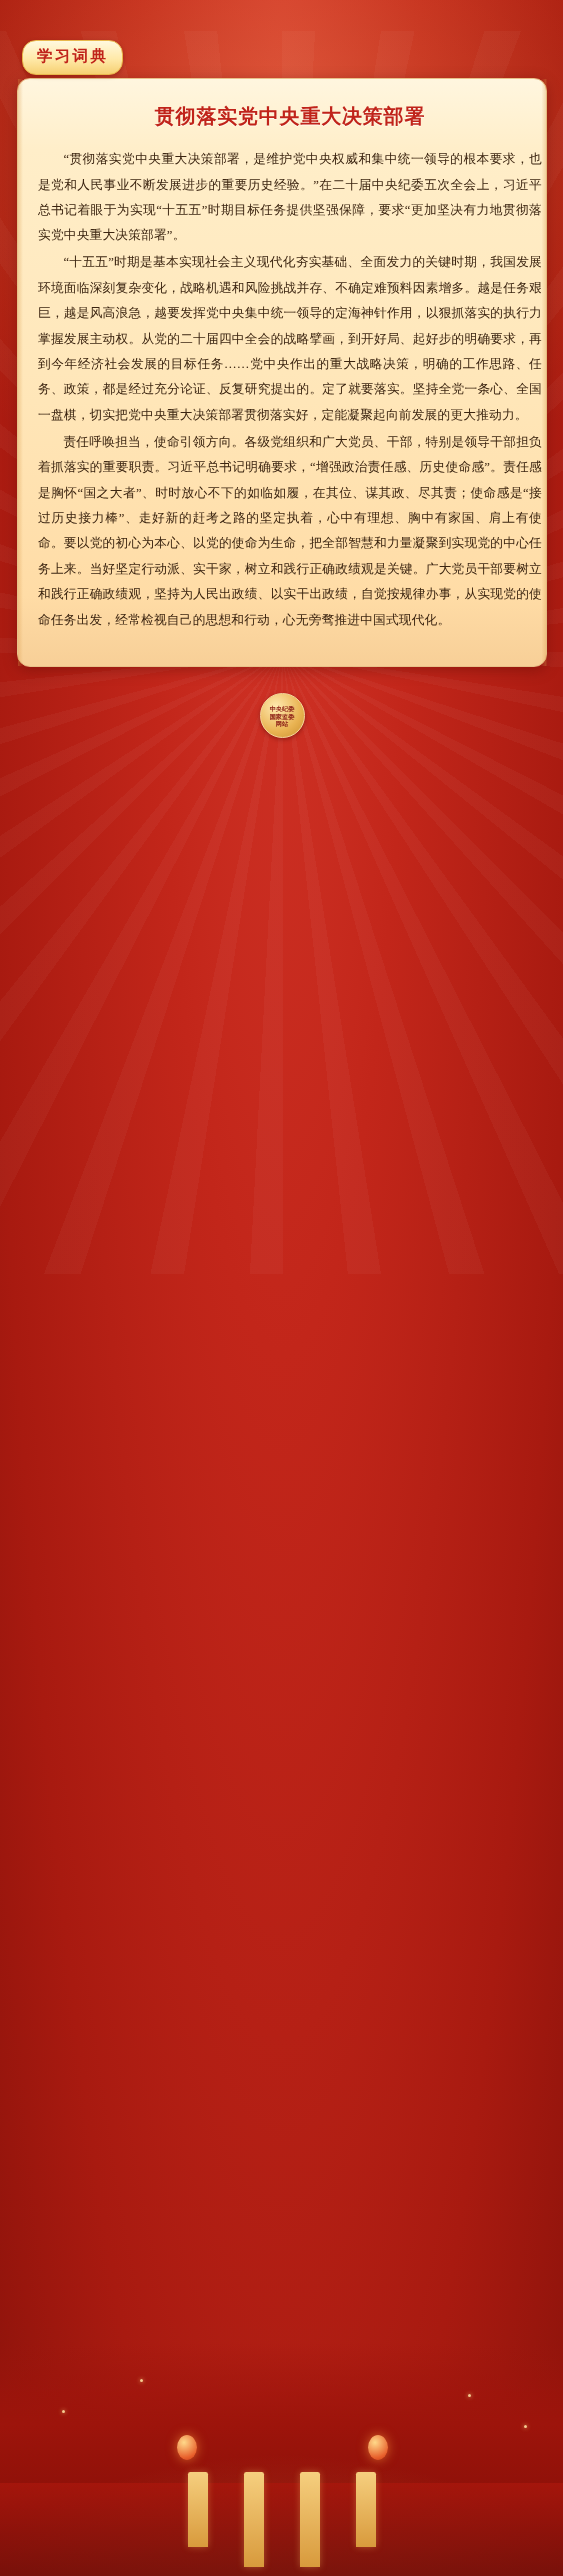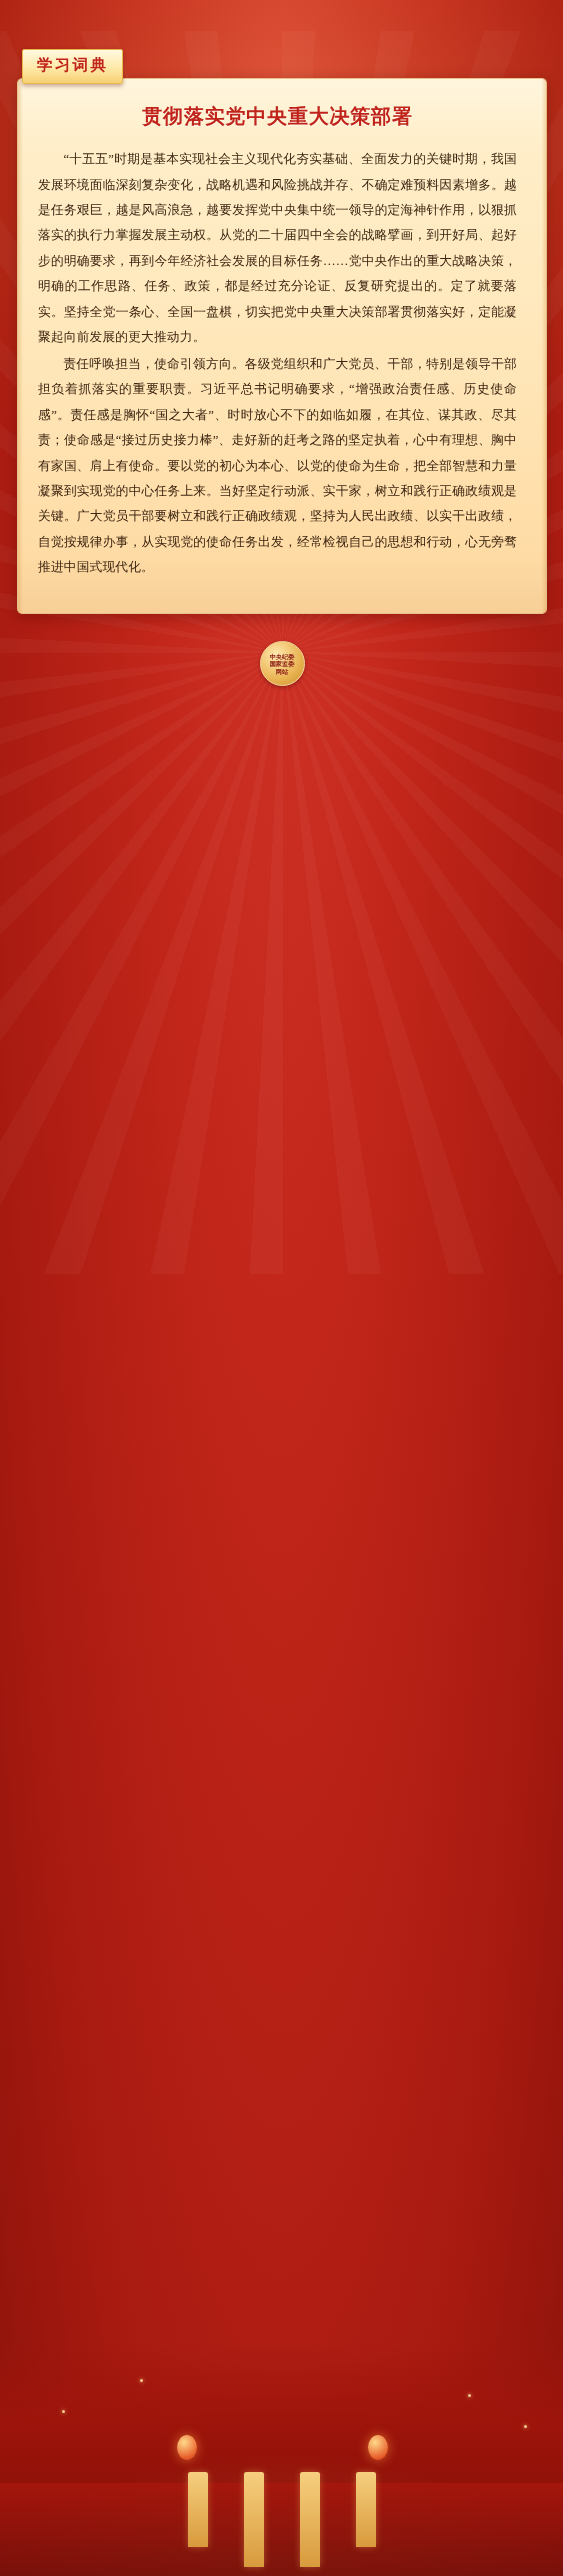--- a/index.html
+++ b/index.html
@@ -41,45 +41,45 @@
     height: 699px;
     margin-left: -427px;
     background: radial-gradient(ellipse at 50% 50%, rgba(255,210,120,0.22), rgba(255,170,60,0.06) 55%, rgba(255,160,40,0) 72%);
     pointer-events: none;
   }
 
   
   .badge {
     position: absolute;
     left: 22px;
-    top: 49px;
+    top: 40px;
     background: linear-gradient(180deg, #fff9df 0%, #ffe9a8 55%, #f6d072 100%);
     border: 1.6px solid #e8b84c;
-    border-radius: 2px;
+    border-radius: 14px;
     padding: 5.4px 14px 6.2px 14px;
     box-shadow: 0 1.6px 4.7px rgba(90,10,0,.35);
     z-index: 6;
   }
   .badge span {
     font-size: 15.5px;
     font-weight: bold;
     letter-spacing: 2.3px;
     color: #c0231a;
     font-family: "Liberation Serif", serif;
   }
 
   
   .card {
     position: relative;
     margin: 78px 17px 0 17px;
     background: linear-gradient(180deg, #fff6df 0%, #ffeec9 12%, #ffe6b8 55%, #ffdca6 88%, #f7cf97 100%);
     border: 0.8px solid #e8c189;
-    border-radius: 5px;
+    border-radius: 13px;
     box-shadow: 0 3.1px 14px rgba(80,8,0,.35);
-    padding: 20px 29px 31px 20px;
+    padding: 20px 4px 31px 20px;
     z-index: 5;
   }
   .card:before, .card:after {
     content: "";
     position: absolute;
     top: 0; bottom: 0;
     width: 5.4px;
     background: linear-gradient(90deg, rgba(214,150,70,.35), rgba(214,150,70,0));
   }
   .card:before { left: 0; }
@@ -201,20 +201,21 @@
   <div id="rays"></div>
   <div id="glow"></div>
 
   <div class="badge">
     <span>学习词典</span>
   </div>
 
   <div class="card">
     <div class="title">贯彻落实党中央重大决策部署</div>
     <div class="article">
+      <p>“贯彻落实党中央重大决策部署，是维护党中央权威和集中统一领导的根本要求，也是党和人民事业不断发展进步的重要历史经验。”在二十届中央纪委五次全会上，习近平总书记着眼于为实现“十五五”时期目标任务提供坚强保障，要求“更加坚决有力地贯彻落实党中央重大决策部署”。</p>
       <p>“十五五”时期是基本实现社会主义现代化夯实基础、全面发力的关键时期，我国发展环境面临深刻复杂变化，战略机遇和风险挑战并存、不确定难预料因素增多。越是任务艰巨，越是风高浪急，越要发挥党中央集中统一领导的定海神针作用，以狠抓落实的执行力掌握发展主动权。从党的二十届四中全会的战略擘画，到开好局、起好步的明确要求，再到今年经济社会发展的目标任务……党中央作出的重大战略决策，明确的工作思路、任务、政策，都是经过充分论证、反复研究提出的。定了就要落实。坚持全党一条心、全国一盘棋，切实把党中央重大决策部署贯彻落实好，定能凝聚起向前发展的更大推动力。</p>
       <p>责任呼唤担当，使命引领方向。各级党组织和广大党员、干部，特别是领导干部担负着抓落实的重要职责。习近平总书记明确要求，“增强政治责任感、历史使命感”。责任感是胸怀“国之大者”、时时放心不下的如临如履，在其位、谋其政、尽其责；使命感是“接过历史接力棒”、走好新的赶考之路的坚定执着，心中有理想、胸中有家国、肩上有使命。要以党的初心为本心、以党的使命为生命，把全部智慧和力量凝聚到实现党的中心任务上来。当好坚定行动派、实干家，树立和践行正确政绩观是关键。广大党员干部要树立和践行正确政绩观，坚持为人民出政绩、以实干出政绩，自觉按规律办事，从实现党的使命任务出发，经常检视自己的思想和行动，心无旁骛推进中国式现代化。</p>
     </div>
   </div>
 
   <div class="seal-wrap">
     <div class="seal">
       <div>中央纪委</div>
       <div>国家监委</div>
       <div>网站</div>

